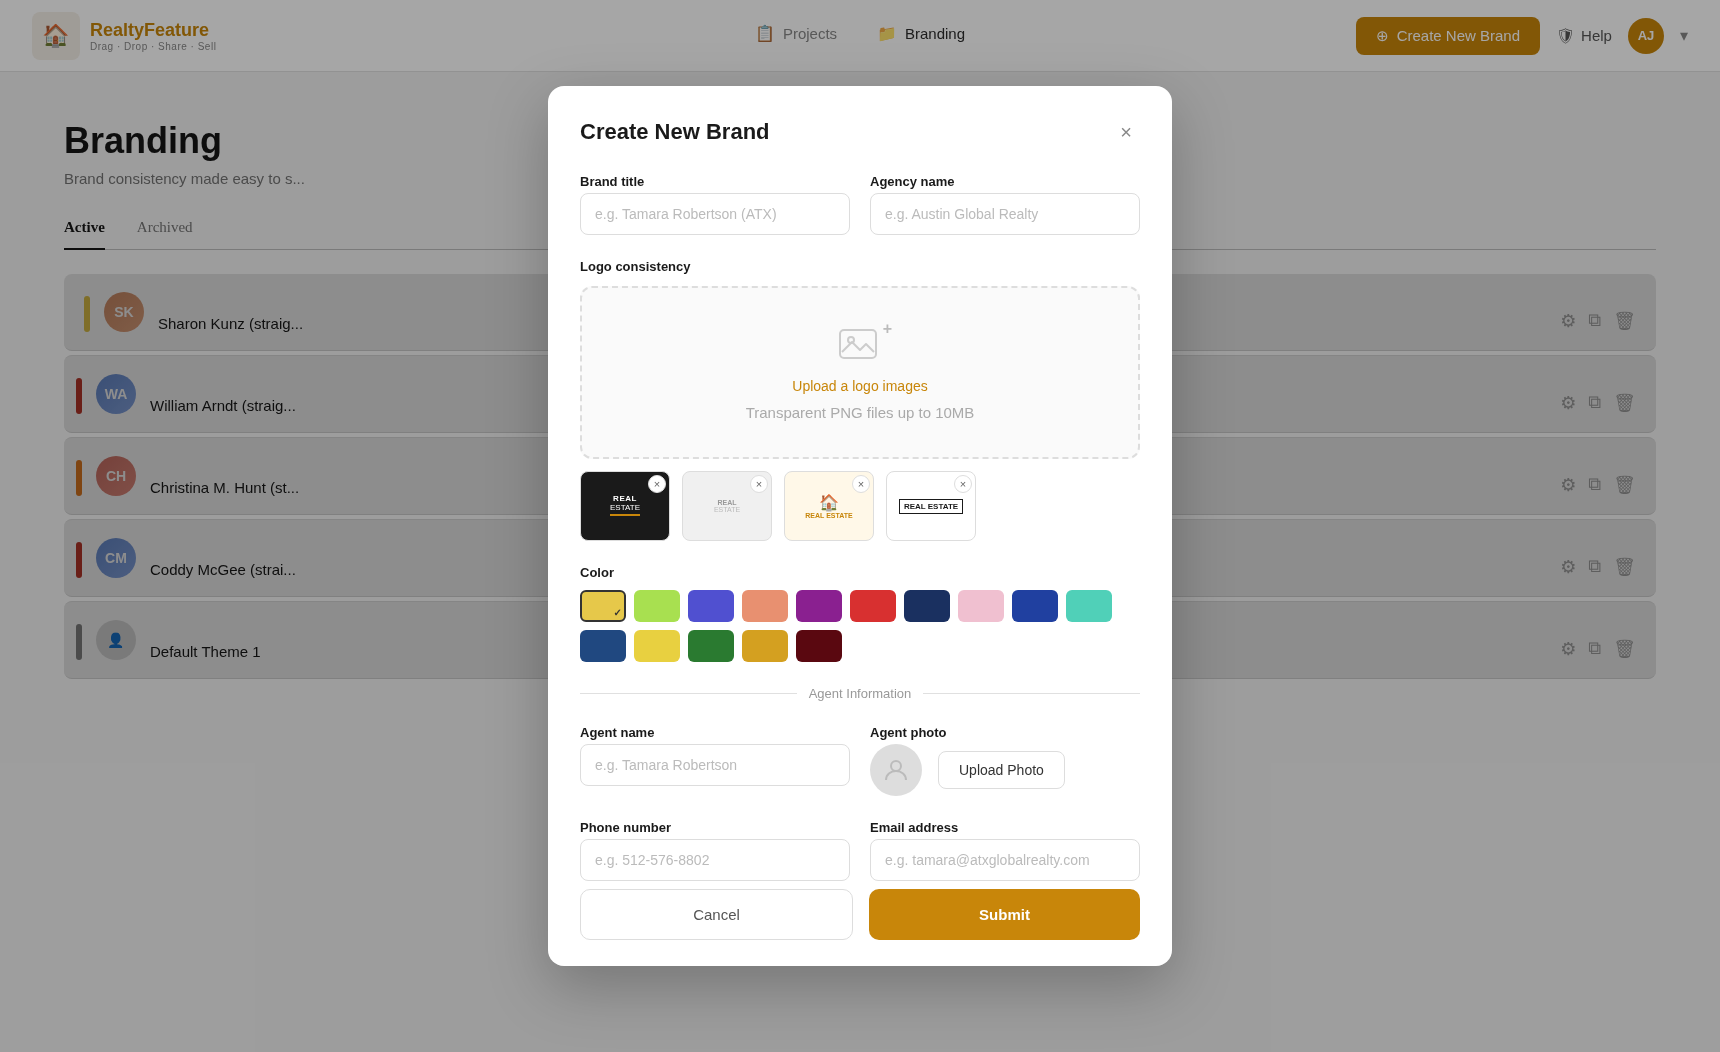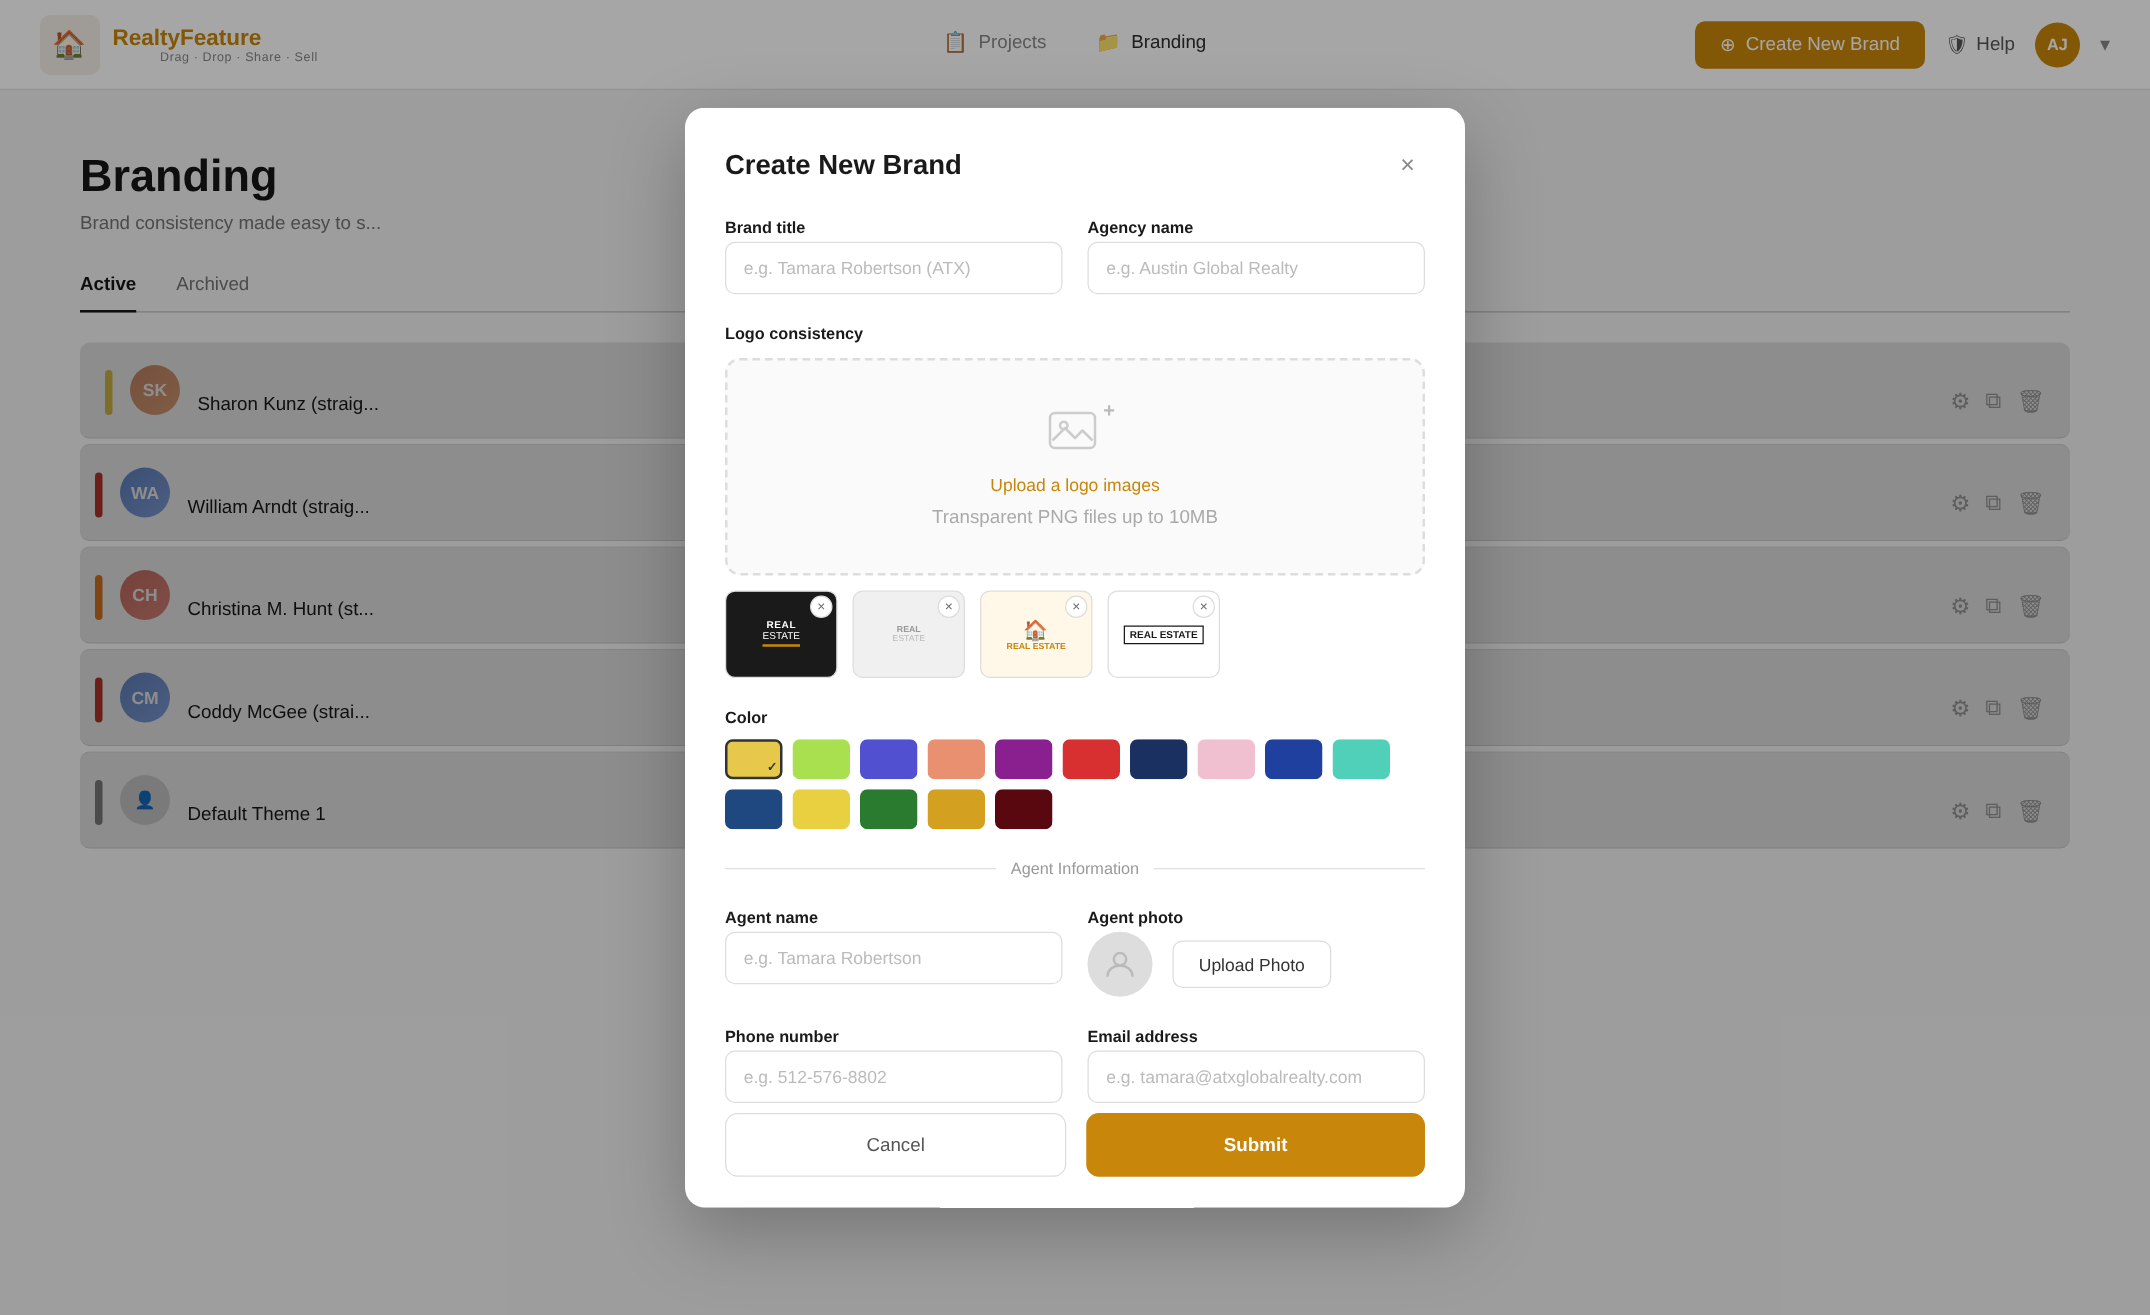--- a/index.html
+++ b/index.html
@@ -40,21 +40,21 @@
     .logo-icon {
       width: 48px; height: 48px;
       background: #f5f0e8;
       border-radius: 8px;
       display: flex; align-items: center; justify-content: center;
       font-size: 22px;
     }
     .logo-text-area { display: flex; flex-direction: column; }
     .logo-title { font-size: 18px; font-weight: 700; color: #2d2d2d; }
     .logo-title span { color: #c8860a; }
-    .logo-subtitle { font-size: 10px; color: #888; letter-spacing: 0.5px; margin-left: 38px; }
+    .logo-subtitle { font-size: 10px; color: #888; letter-spacing: 0.5px; }
 
     .nav-tabs {
       display: flex;
       gap: 40px;
       position: absolute;
       left: 50%;
       transform: translateX(-50%);
     }
     .nav-tab {
       display: flex;
@@ -120,20 +120,21 @@
     .page-subtitle {
       font-size: 15px;
       color: #888;
       margin-bottom: 32px;
     }
     .tab-bar {
       display: flex;
       gap: 32px;
       border-bottom: 1px solid #ddd;
       margin-bottom: 24px;
+      font-family: Liberation Serif, serif;
     }
     .tab-item {
       font-size: 15px;
       color: #888;
       padding-bottom: 12px;
       cursor: pointer;
     }
     .tab-item.active {
       color: #1a1a1a;
       font-weight: 600;

